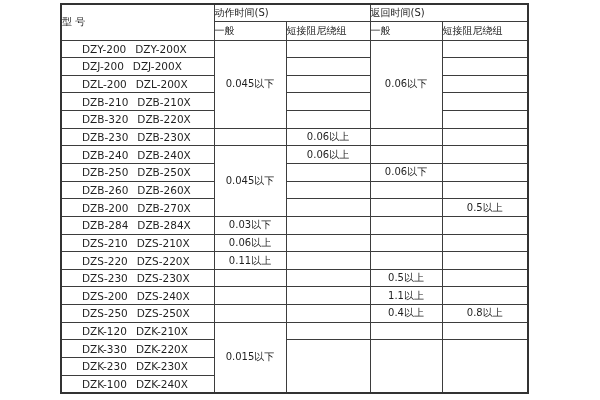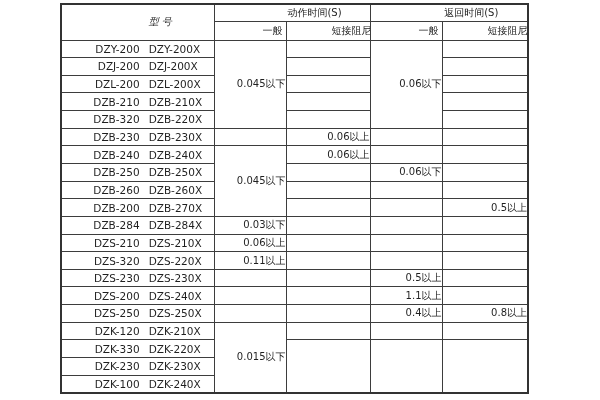--- a/index.html
+++ b/index.html
@@ -24,35 +24,34 @@
   }
   table.spec th, table.spec td {
     border: 1px solid #3d3d3d;
     color: #1f1f1f;
     overflow: hidden;
     white-space: nowrap;
   }
   table.spec th {
     font-weight: normal;
     font-size: 10px;
-    text-align: center;
+    text-align: left;
     vertical-align: middle;
-    padding-left: 45px;
-  }
-  th.model-header { white-space: pre; font-size: 10.5px; font-style: italic; }
+  }
+  th.model-header { white-space: pre; font-size: 10.5px; }
   tr.hdr-top { height: 17px; }
   tr.hdr-sub { height: 19px; }
   td.value-cell {
     font-size: 10px;
-    text-align: right;
+    text-align: center;
     vertical-align: middle;
   }
   td.model-cell {
     font-size: 10.5px;
-    text-align: center;
+    text-align: left;
     vertical-align: middle;
     padding-left: 20px;
   }
   td.model-cell .m2 { margin-left: 9px; }
   tbody tr { height: 17.6px; }
 </style>
 </head>
 <body>
 
 <div class="canvas">
@@ -145,21 +144,21 @@
           <td class="value-cell"></td>
         </tr>
         <tr>
           <td class="model-cell"><span class="m1">DZS-210</span><span class="m2">DZS-210X</span></td>
           <td class="value-cell">0.06以上</td>
           <td class="value-cell"></td>
           <td class="value-cell"></td>
           <td class="value-cell"></td>
         </tr>
         <tr>
-          <td class="model-cell"><span class="m1">DZS-320</span><span class="m2">DZS-220X</span></td>
+          <td class="model-cell"><span class="m1">DZS-220</span><span class="m2">DZS-220X</span></td>
           <td class="value-cell">0.11以上</td>
           <td class="value-cell"></td>
           <td class="value-cell"></td>
           <td class="value-cell"></td>
         </tr>
         <tr>
           <td class="model-cell"><span class="m1">DZS-230</span><span class="m2">DZS-230X</span></td>
           <td class="value-cell"></td>
           <td class="value-cell"></td>
           <td class="value-cell">0.5以上</td>

